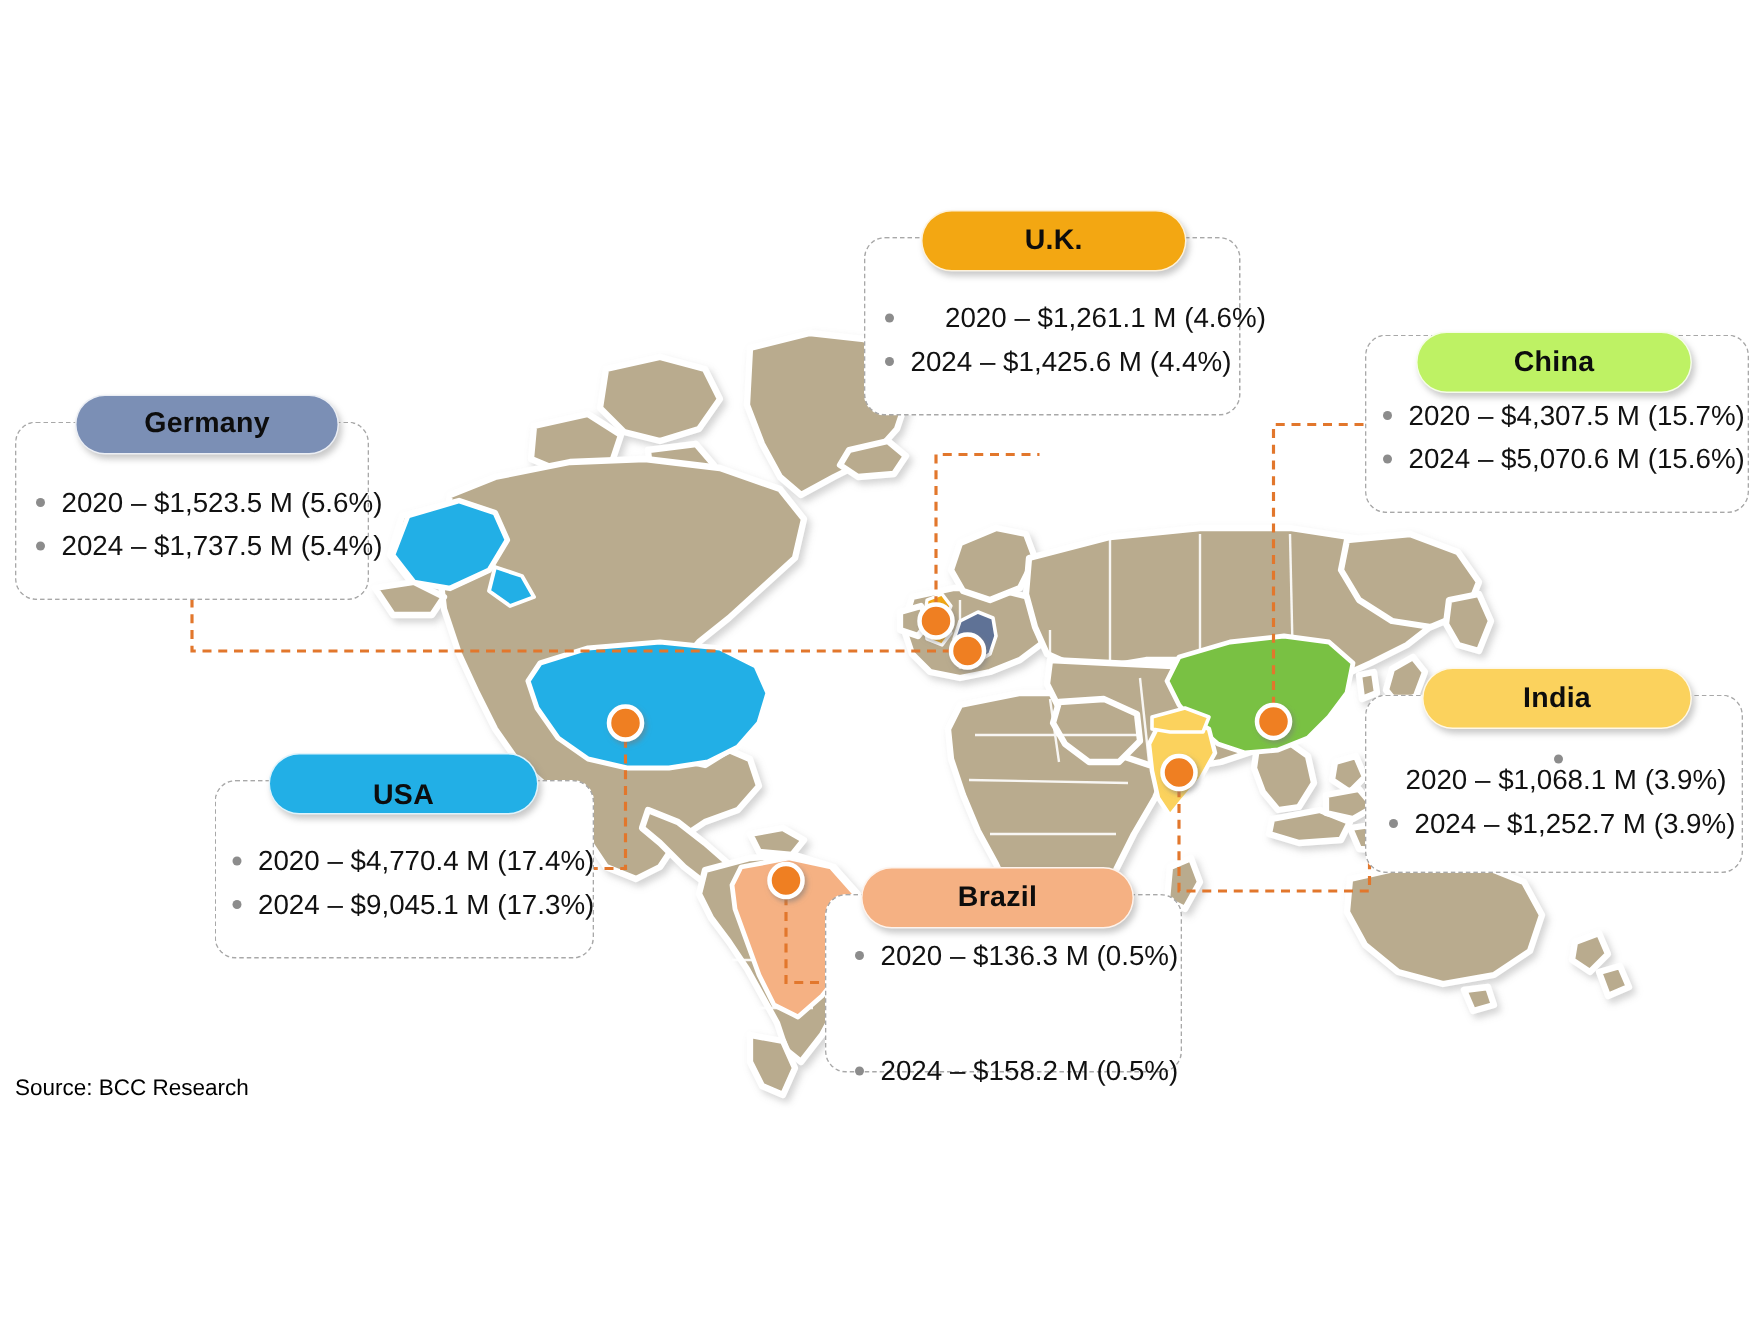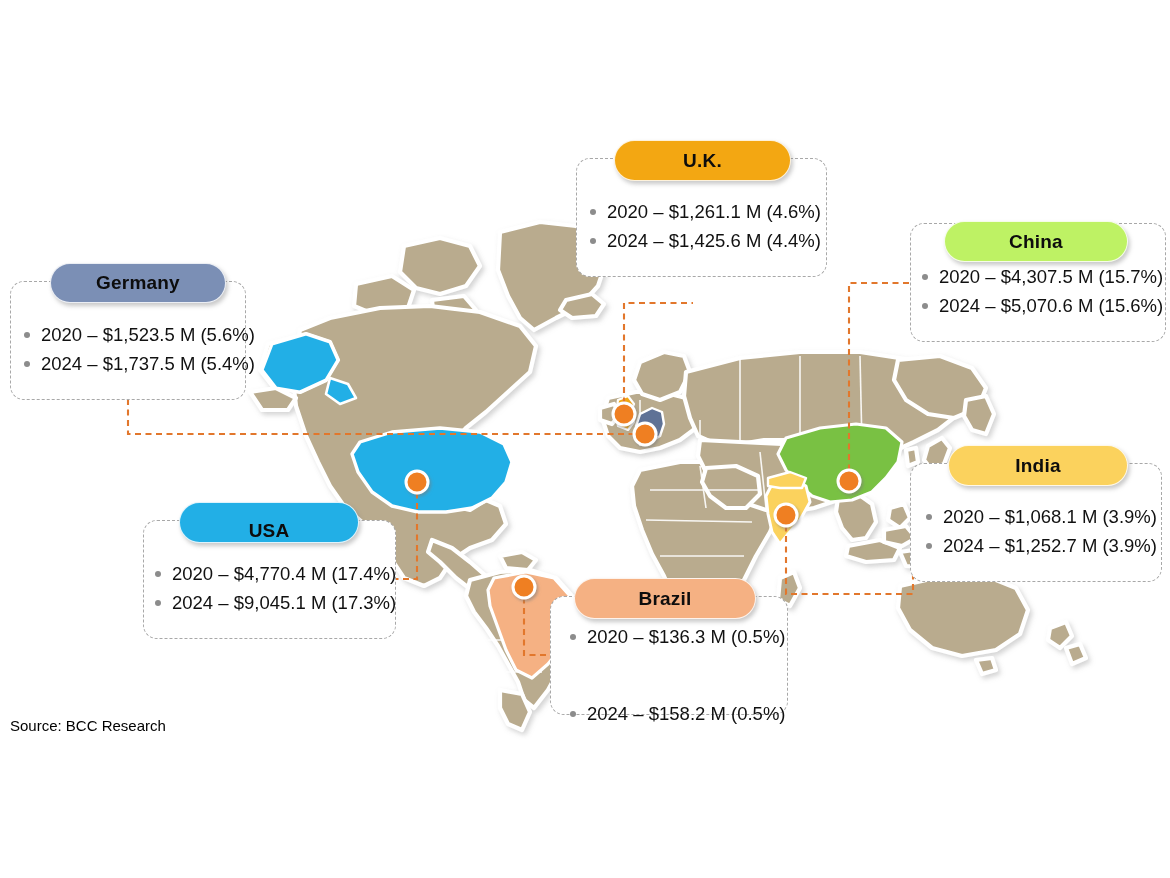--- a/index.html
+++ b/index.html
@@ -239,21 +239,21 @@
       </div>
     </div>
   </div>
 
   <div class="callout" style="left:576px;top:140px;width:251px;height:137px;">
     <div class="callout-body" style="width:251px;height:119px;"></div>
     <div class="callout-pill" style="left:38px;top:0px;width:177px;height:41px;background:#f3a712;">
       <span>U.K.</span>
     </div>
     <div class="callout-lines" style="top:52px;height:68px;padding-left:14px;">
-      <div class="cl-row" style="margin-bottom:7px;">
+      <div class="cl-row" style="margin-bottom:7px;gap:23px;">
         <span class="cl-bullet"></span>
         <span>2020 – $1,261.1 M (4.6%)</span>
       </div>
       <div class="cl-row">
         <span class="cl-bullet"></span>
         <span>2024 – $1,425.6 M (4.4%)</span>
       </div>
     </div>
   </div>
 
@@ -273,21 +273,21 @@
       </div>
     </div>
   </div>
 
   <div class="callout" style="left:910px;top:445px;width:252px;height:137px;">
     <div class="callout-body" style="width:252px;height:119px;"></div>
     <div class="callout-pill" style="left:38px;top:0px;width:180px;height:41px;background:#fbd25d;">
       <span>India</span>
     </div>
     <div class="callout-lines" style="top:52px;height:68px;padding-left:16px;">
-      <div class="cl-row" style="margin-bottom:7px;">
+      <div class="cl-row" style="margin-bottom:7px;flex-direction:column;">
         <span class="cl-bullet"></span>
         <span>2020 – $1,068.1 M (3.9%)</span>
       </div>
       <div class="cl-row">
         <span class="cl-bullet"></span>
         <span>2024 – $1,252.7 M (3.9%)</span>
       </div>
     </div>
   </div>
 

